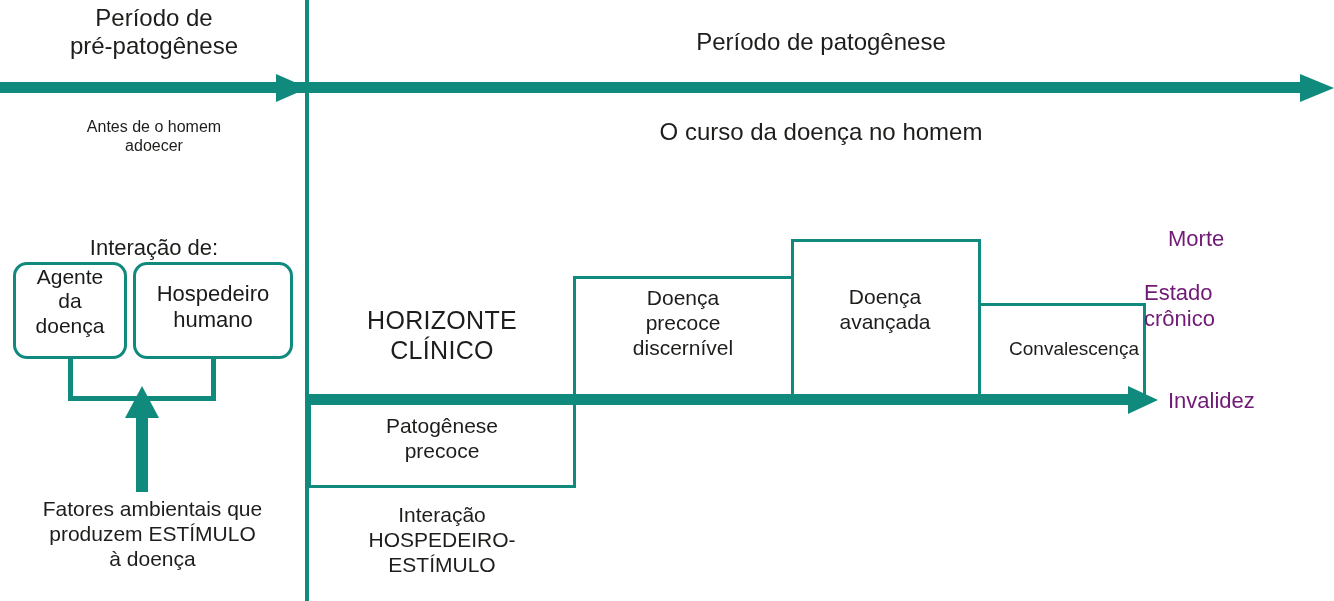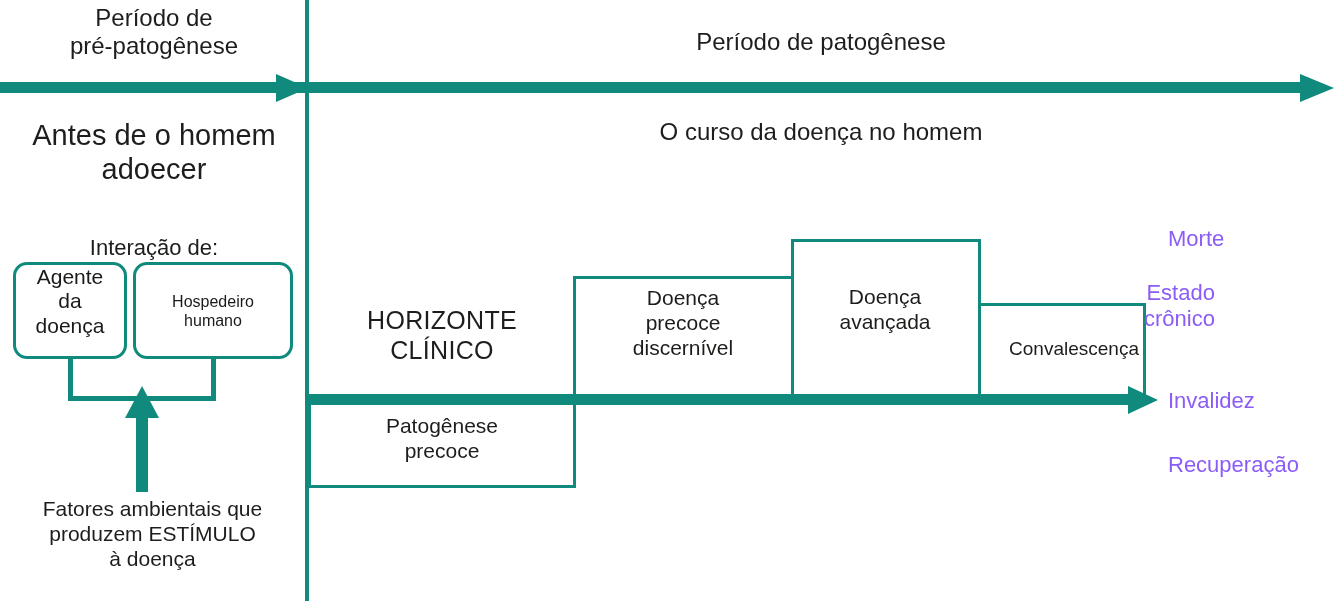--- a/index.html
+++ b/index.html
@@ -17,43 +17,43 @@
   }
   .txt{position:absolute;text-align:center;line-height:1.18;color:#1d1d1b;white-space:pre-line;}
   .ln{position:absolute;background:#0f8a7d;}
   .box{position:absolute;border:3px solid #0f8a7d;box-sizing:border-box;background:transparent;}
   .rbox{position:absolute;border:3px solid #0f8a7d;border-radius:14px;box-sizing:border-box;background:#fff;}
   .arrowhead{position:absolute;width:0;height:0;}
 
   
   #t-pre{left:0px;top:4px;width:308px;font-size:24px;}
   #t-pat{left:308px;top:28px;width:1026px;font-size:24px;}
-  #t-antes{left:0px;top:118px;width:308px;font-size:29px;}
+  #t-antes{left:0px;top:118px;width:308px;font-size:16px;}
   #t-curso{left:308px;top:118px;width:1026px;font-size:24px;}
   #t-inter{left:0px;top:208px;width:308px;font-size:22px;margin-top:27px;}
 
   
   #b-agente{left:13px;top:262px;width:114px;height:97px;}
   #b-agente .inner{font-size:21px;line-height:1.16;text-align:center;}
   #b-hosp{left:133px;top:262px;width:160px;height:97px;}
-  #b-hosp .inner{font-size:16px;line-height:1.16;text-align:center;padding-top:28px;}
+  #b-hosp .inner{font-size:22px;line-height:1.16;text-align:center;padding-top:16px;}
 
   
   #t-fatores{left:0px;top:497px;width:305px;font-size:21px;}
 
   
   #t-horiz{left:312px;top:306px;width:260px;font-size:25px;letter-spacing:.3px;}
   #t-patprec{left:312px;top:414px;width:260px;font-size:21px;}
   #t-interhe{left:312px;top:503px;width:260px;font-size:21px;}
   #t-dpd{left:578px;top:286px;width:210px;font-size:21px;}
   #t-dav{left:796px;top:285px;width:178px;font-size:21px;}
   #t-conv{left:982px;top:338px;width:184px;font-size:19px;}
 
   
-  .outcome{position:absolute;text-align:right;font-size:22px;line-height:1.16;color:#8b5cf6;white-space:pre-line;}
+  .outcome{position:absolute;text-align:left;font-size:22px;line-height:1.16;color:#701a75;white-space:pre-line;}
   #o-morte{left:1168px;top:226px;}
   #o-cron{left:1112px;top:280px;margin-left:32px;}
   #o-inval{left:1168px;top:388px;}
   #o-recup{left:1168px;top:452px;}
 </style>
 </head>
 <body>
 
 <div id="stage">
 
@@ -102,26 +102,28 @@
 
   <div class="box" style="left:978px;top:303px;width:168px;height:101px;border-bottom:none;"></div>
 
   <div class="ln" style="left:308px;top:394px;width:830px;height:11px;"></div>
   <div class="arrowhead" style="left:1128px;top:386px;border-top:14px solid transparent;border-bottom:14px solid transparent;border-left:30px solid #0f8a7d;"></div>
 
   <div class="txt" id="t-horiz">HORIZONTE
 CLÍNICO</div>
   <div class="txt" id="t-patprec">Patogênese
 precoce</div>
+  <div class="txt" id="t-interhe">Interação
+HOSPEDEIRO-
+ESTÍMULO</div>
   <div class="txt" id="t-dpd">Doença
 precoce
 discernível</div>
   <div class="txt" id="t-dav">Doença
 avançada</div>
   <div class="txt" id="t-conv">Convalescença</div>
 
   <div class="outcome" id="o-morte">Morte</div>
   <div class="outcome" id="o-cron">Estado
 crônico</div>
   <div class="outcome" id="o-inval">Invalidez</div>
-  <div class="outcome" id="o-recup">Recuperação</div>
 
 </div>
 
 </body></html>

